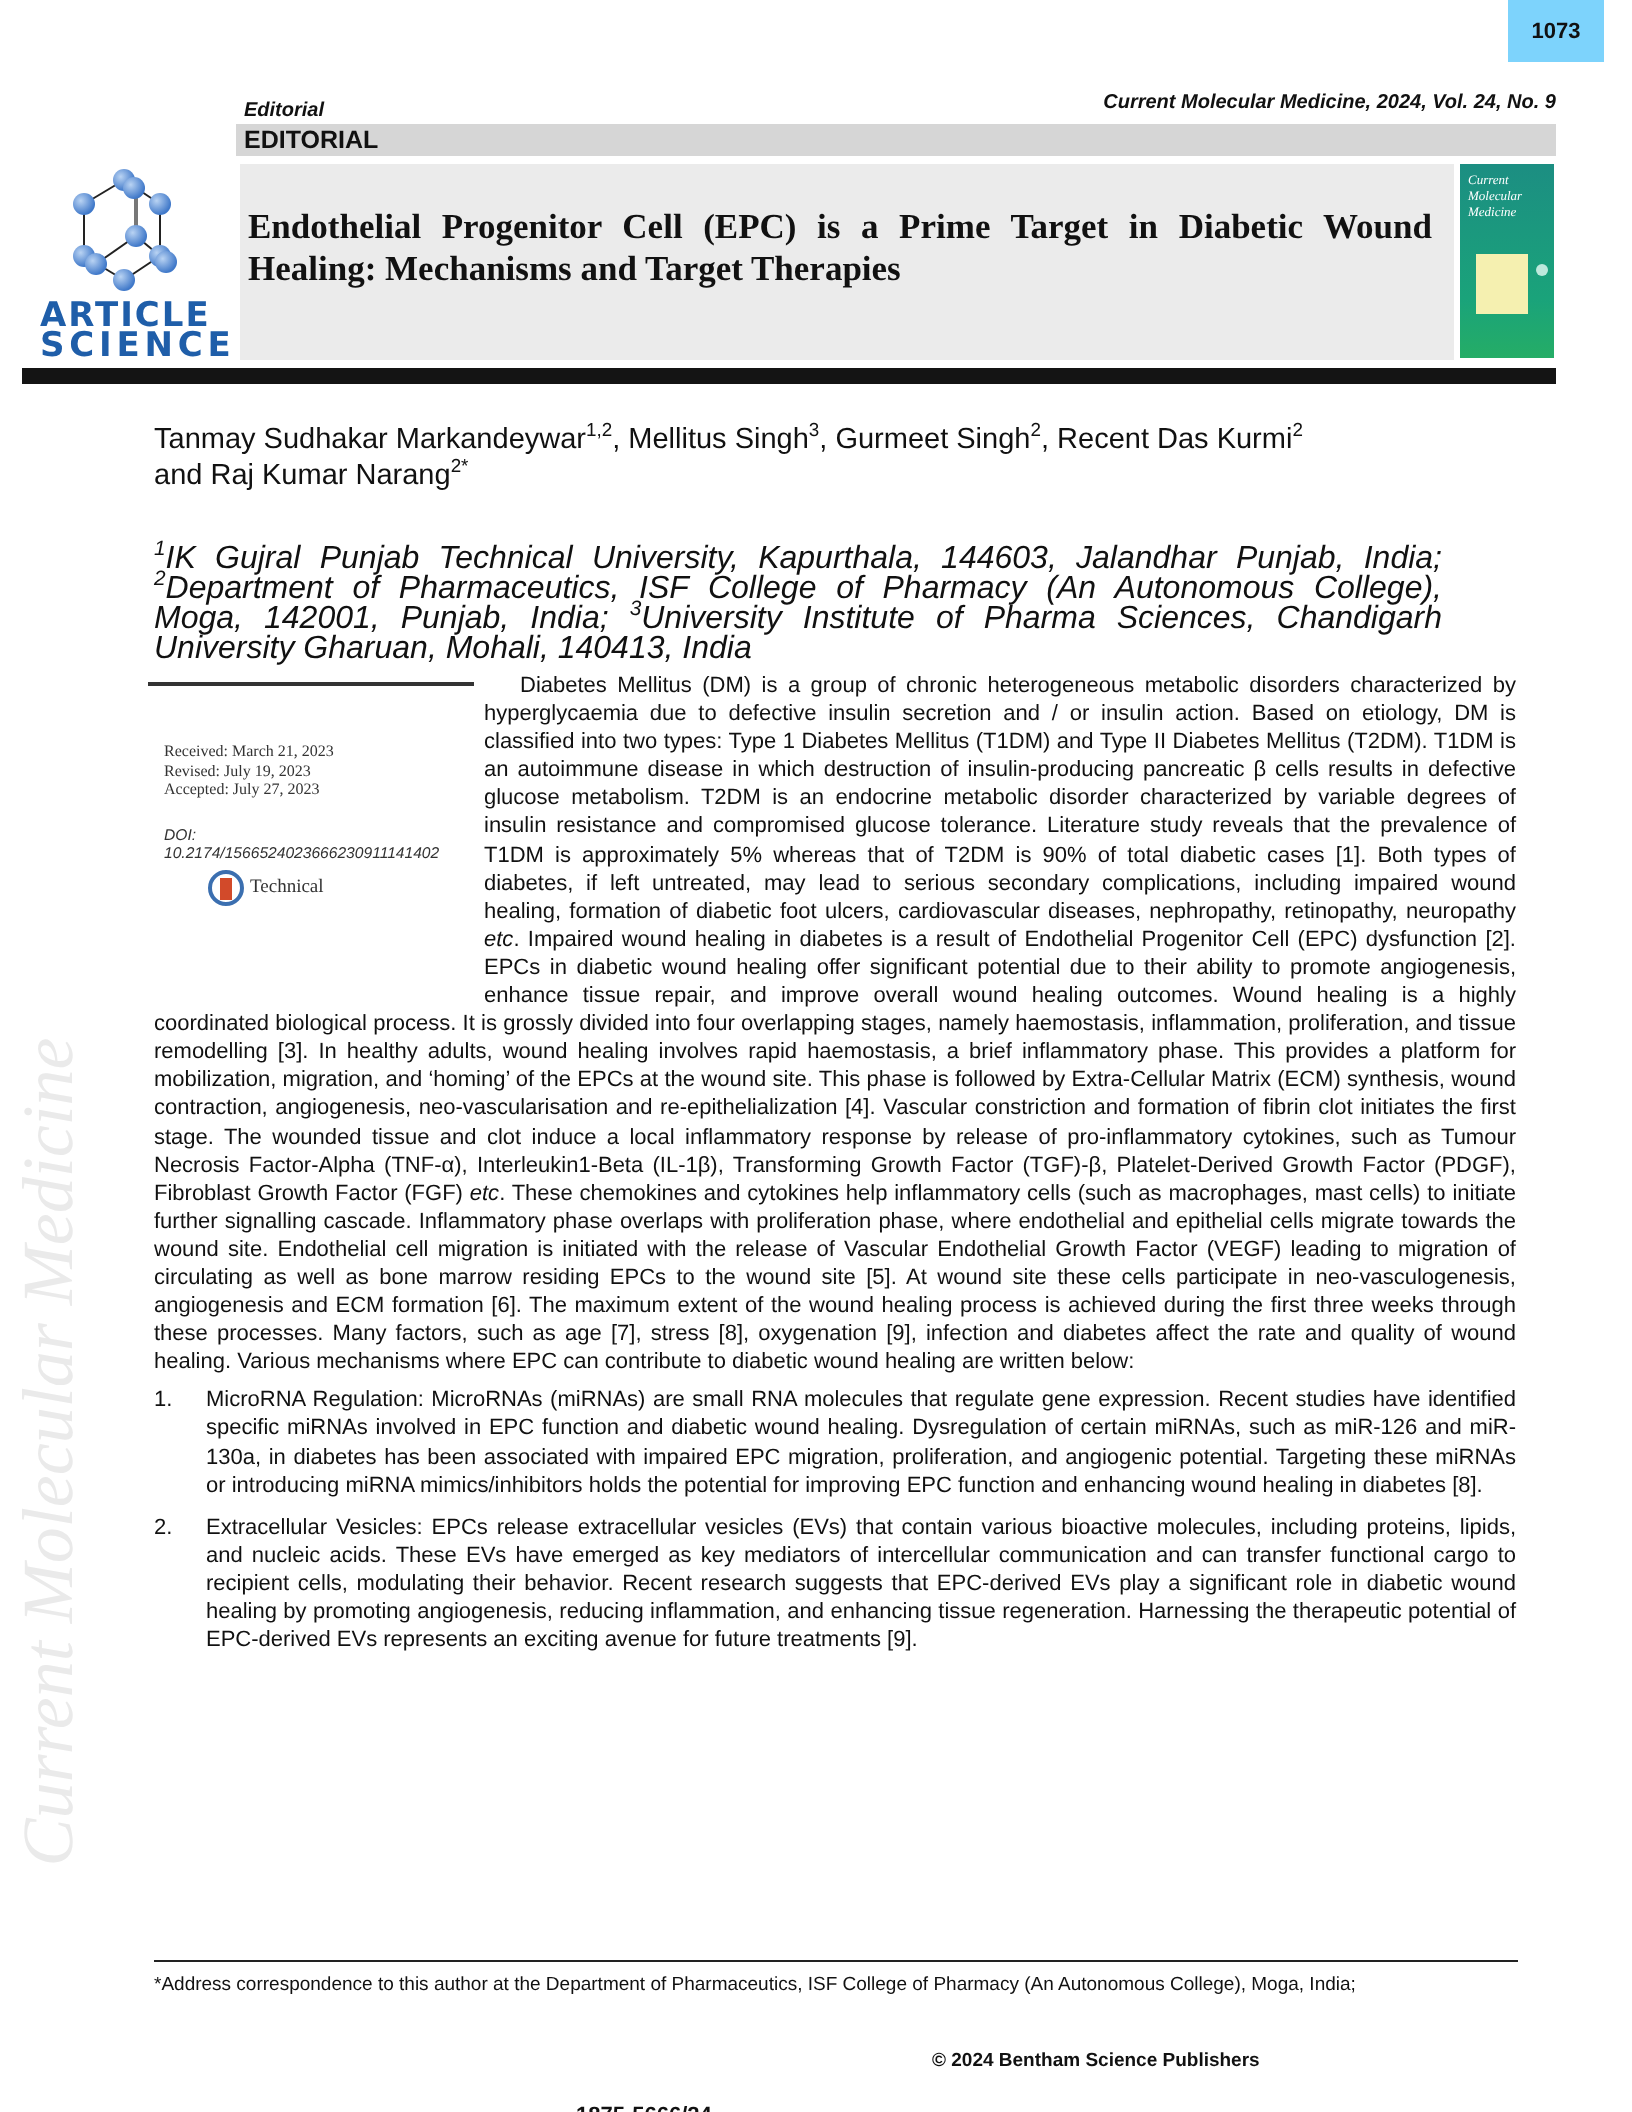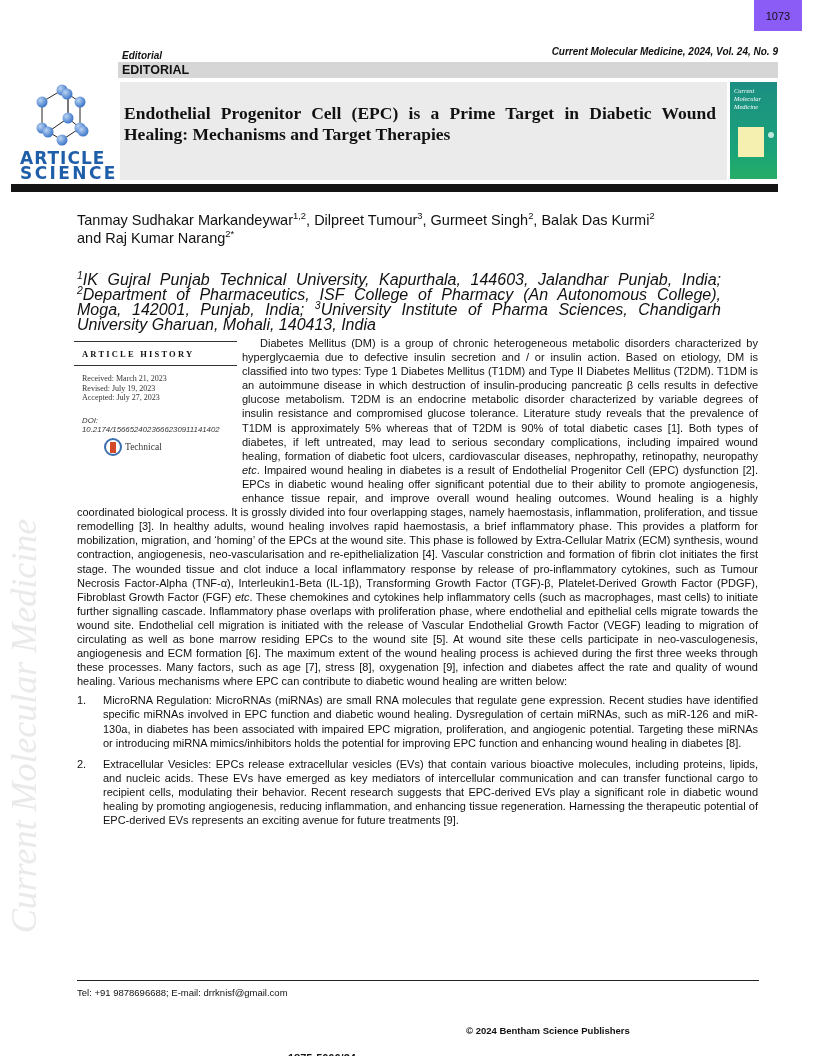--- a/index.html
+++ b/index.html
@@ -2,21 +2,21 @@
 <html><head>
 <meta charset="utf-8">
 <style>
   html, body { margin: 0; padding: 0; }
   body {
     width: 816px; height: 1056px; position: relative; background: #ffffff;
     font-family: "Liberation Sans", sans-serif; color: #111; overflow: hidden;
   }
   .page-num {
     position: absolute; left: 754px; top: 0; width: 48px; height: 31px;
-    background: #8b5cf6; font-weight: normal; font-size: 11px;
+    background: #7dd3fc; font-weight: bold; font-size: 11px;
     display: flex; align-items: center; justify-content: center;
   }
   .hdr-type {
     position: absolute; left: 122px; top: 50px; font-size: 10px;
     font-style: italic; font-weight: bold;
   }
   .hdr-journal {
     position: absolute; right: 38px; top: 46px; font-size: 10px;
     font-style: italic; font-weight: bold; margin-left: 12px;
   }
@@ -62,21 +62,21 @@
     position: absolute; left: 77px; top: 272px; width: 644px; font-size: 16px;
     line-height: 15px; font-style: italic; text-align: justify;
   }
   sup { font-size: 0.65em; line-height: 0; }
   .history {
     position: absolute; left: 74px; top: 341px; width: 163px;
     font-family: "Liberation Serif", serif;
   }
   .history .rule { border-top: 1px solid #333; }
   .history .h { font-size: 8.5px; font-weight: bold; letter-spacing: 2.2px; padding: 7px 0 6px 8px; }
-  .history .dates { font-size: 8px; line-height: 9.5px; color: #333; margin: 8px 0 0 8px; font-family: Liberation Serif, serif; }
+  .history .dates { font-size: 8px; line-height: 9.5px; color: #333; margin: 28px 0 0 8px; font-family: Liberation Serif, serif; }
   .history .doi { font-family: "Liberation Sans", sans-serif; font-style: italic; font-size: 7.8px; line-height: 9.5px; color: #333; margin: 13px 0 0 8px; }
   .crossmark { display: flex; align-items: center; margin: 3px 0 0 30px; }
   .crossmark .cm-icon { width: 18px; height: 18px; border-radius: 50%; border: 2px solid #3b6fb0; background: #fff; position: relative; box-sizing: border-box; }
   .crossmark .cm-icon::after { content: ""; position: absolute; left: 4px; top: 2px; width: 6px; height: 11px; background: #d24a2a; }
   .crossmark .cm-text { font-family: "Liberation Serif", serif; font-size: 9.5px; margin-left: 3px; color: #333; }
   .body {
     position: absolute; left: 77px; top: 336px; width: 681px;
     font-size: 11px; line-height: 14.1px; text-align: justify;
     font-family: "Liberation Sans", sans-serif;
   }
@@ -146,56 +146,55 @@
 
 <div class="cover">
   <div class="ct">Current Molecular Medicine</div>
   <div class="img"></div>
   <div class="dot"></div>
 </div>
 
 <div class="black-bar"></div>
 
 <div class="authors">
-  <span><span>Tanmay Sudhakar Markandeywar</span><sup>1,2</sup><span>, </span></span><span><span>Dilpreet Tumour</span><sup>3</sup><span>, </span></span><span><span>Gurmeet Singh</span><sup>2</sup><span>, </span></span><span><span>Balak Das Kurmi</span><sup>2</sup><span> </span></span><br><span><span>and Raj Kumar Narang</span><sup>2*</sup></span>
+  <span><span>Tanmay Sudhakar Markandeywar</span><sup>1,2</sup><span>, </span></span><span><span>Mellitus Singh</span><sup>3</sup><span>, </span></span><span><span>Gurmeet Singh</span><sup>2</sup><span>, </span></span><span><span>Recent Das Kurmi</span><sup>2</sup><span> </span></span><br><span><span>and Raj Kumar Narang</span><sup>2*</sup></span>
 </div>
 
 <div class="affil">
   <span><sup>1</sup><span>IK Gujral Punjab Technical University, Kapurthala, 144603, Jalandhar Punjab, India; </span></span><span><sup>2</sup><span>Department of Pharmaceutics, ISF College of Pharmacy (An Autonomous College), Moga, 142001, Punjab, India; </span></span><span><sup>3</sup><span>University Institute of Pharma Sciences, Chandigarh University Gharuan, Mohali, 140413, India</span></span>
 </div>
 
 <div class="body">
   <div class="float"></div>
   <p><span>Diabetes Mellitus (DM) is a group of chronic heterogeneous metabolic disorders characterized by hyperglycaemia due to defective insulin secretion and / or insulin action. Based on etiology, DM is classified into two types: Type 1 Diabetes Mellitus (T1DM) and Type II Diabetes Mellitus (T2DM). T1DM is an autoimmune disease in which destruction of insulin-producing pancreatic β cells results in defective glucose metabolism. T2DM is an endocrine metabolic disorder characterized by variable degrees of insulin resistance and compromised glucose tolerance. Literature study reveals that the prevalence of T1DM is approximately 5% whereas that of T2DM is 90% of total diabetic cases [1]. Both types of diabetes, if left untreated, may lead to serious secondary complications, including impaired wound healing, formation of diabetic foot ulcers, cardiovascular diseases, nephropathy, retinopathy, neuropathy </span><i>etc</i><span>. Impaired wound healing in diabetes is a result of Endothelial Progenitor Cell (EPC) dysfunction [2]. EPCs in diabetic wound healing offer significant potential due to their ability to promote angiogenesis, enhance tissue repair, and improve overall wound healing outcomes. Wound healing is a highly coordinated biological process. It is grossly divided into four overlapping stages, namely haemostasis, inflammation, proliferation, and tissue remodelling [3]. In healthy adults, wound healing involves rapid haemostasis, a brief inflammatory phase. This provides a platform for mobilization, migration, and ‘homing’ of the EPCs at the wound site. This phase is followed by Extra-Cellular Matrix (ECM) synthesis, wound contraction, angiogenesis, neo-vascularisation and re-epithelialization [4]. Vascular constriction and formation of fibrin clot initiates the first stage. The wounded tissue and clot induce a local inflammatory response by release of pro-inflammatory cytokines, such as Tumour Necrosis Factor-Alpha (TNF-α), Interleukin1-Beta (IL-1β), Transforming Growth Factor (TGF)-β, Platelet-Derived Growth Factor (PDGF), Fibroblast Growth Factor (FGF) </span><i>etc</i><span>. These chemokines and cytokines help inflammatory cells (such as macrophages, mast cells) to initiate further signalling cascade. Inflammatory phase overlaps with proliferation phase, where endothelial and epithelial cells migrate towards the wound site. Endothelial cell migration is initiated with the release of Vascular Endothelial Growth Factor (VEGF) leading to migration of circulating as well as bone marrow residing EPCs to the wound site [5]. At wound site these cells participate in neo-vasculogenesis, angiogenesis and ECM formation [6]. The maximum extent of the wound healing process is achieved during the first three weeks through these processes. Many factors, such as age [7], stress [8], oxygenation [9], infection and diabetes affect the rate and quality of wound healing. Various mechanisms where EPC can contribute to diabetic wound healing are written below:</span></p>
   <ol>
     <li><span class="num">1.</span><span>MicroRNA Regulation: MicroRNAs (miRNAs) are small RNA molecules that regulate gene expression. Recent studies have identified specific miRNAs involved in EPC function and diabetic wound healing. Dysregulation of certain miRNAs, such as miR-126 and miR-130a, in diabetes has been associated with impaired EPC migration, proliferation, and angiogenic potential. Targeting these miRNAs or introducing miRNA mimics/inhibitors holds the potential for improving EPC function and enhancing wound healing in diabetes [8].</span></li>
     <li><span class="num">2.</span><span>Extracellular Vesicles: EPCs release extracellular vesicles (EVs) that contain various bioactive molecules, including proteins, lipids, and nucleic acids. These EVs have emerged as key mediators of intercellular communication and can transfer functional cargo to recipient cells, modulating their behavior. Recent research suggests that EPC-derived EVs play a significant role in diabetic wound healing by promoting angiogenesis, reducing inflammation, and enhancing tissue regeneration. Harnessing the therapeutic potential of EPC-derived EVs represents an exciting avenue for future treatments [9].</span></li>
   </ol>
 </div>
 
 <div class="history">
   <div class="rule"></div>
-  <div class="h">ARTICLE HISTORY</div>
   <div class="rule"></div>
   <div class="dates">
     <div>Received: March 21, 2023</div>
     <div>Revised: July 19, 2023</div>
     <div>Accepted: July 27, 2023</div>
   </div>
   <div class="doi">
     <div>DOI:</div>
     <div>10.2174/1566524023666230911141402</div>
   </div>
   <div class="crossmark">
     <span class="cm-icon"></span>
     <span class="cm-text">Technical</span>
   </div>
 </div>
 
 <div class="watermark">Current Molecular Medicine</div>
 
 <div class="foot-rule"></div>
 <div class="footnote">
-  <div>Tel: +91 9878696688; E-mail: drrknisf@gmail.com</div>
+  <div>*Address correspondence to this author at the Department of Pharmaceutics, ISF College of Pharmacy (An Autonomous College), Moga, India;</div>
 </div>
 
 <div class="bottom-issn">1875-5666/24</div>
 <div class="bottom-copy">© 2024 Bentham Science Publishers</div>
 
 </body></html>

